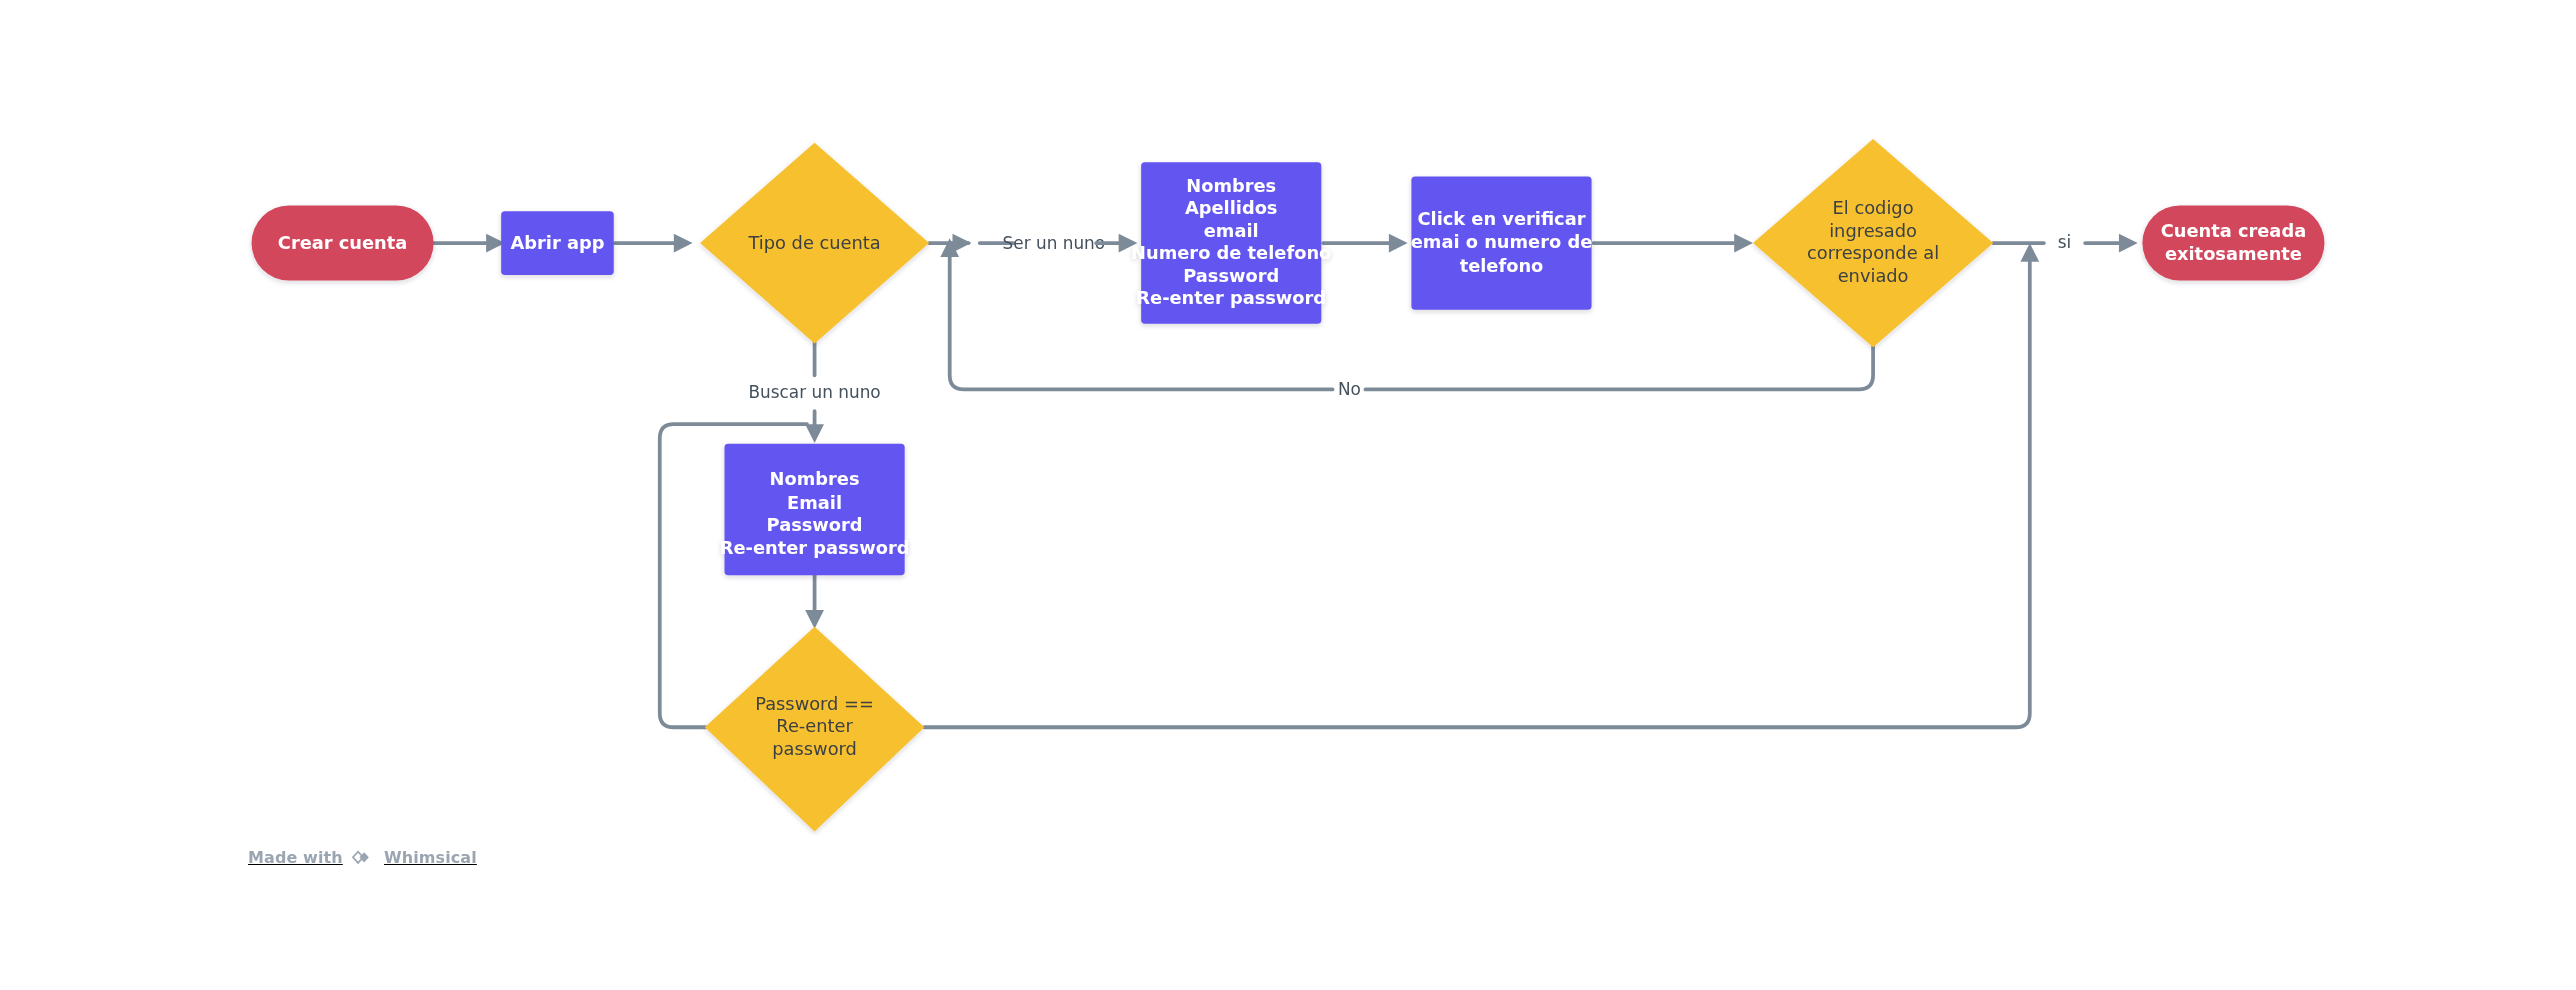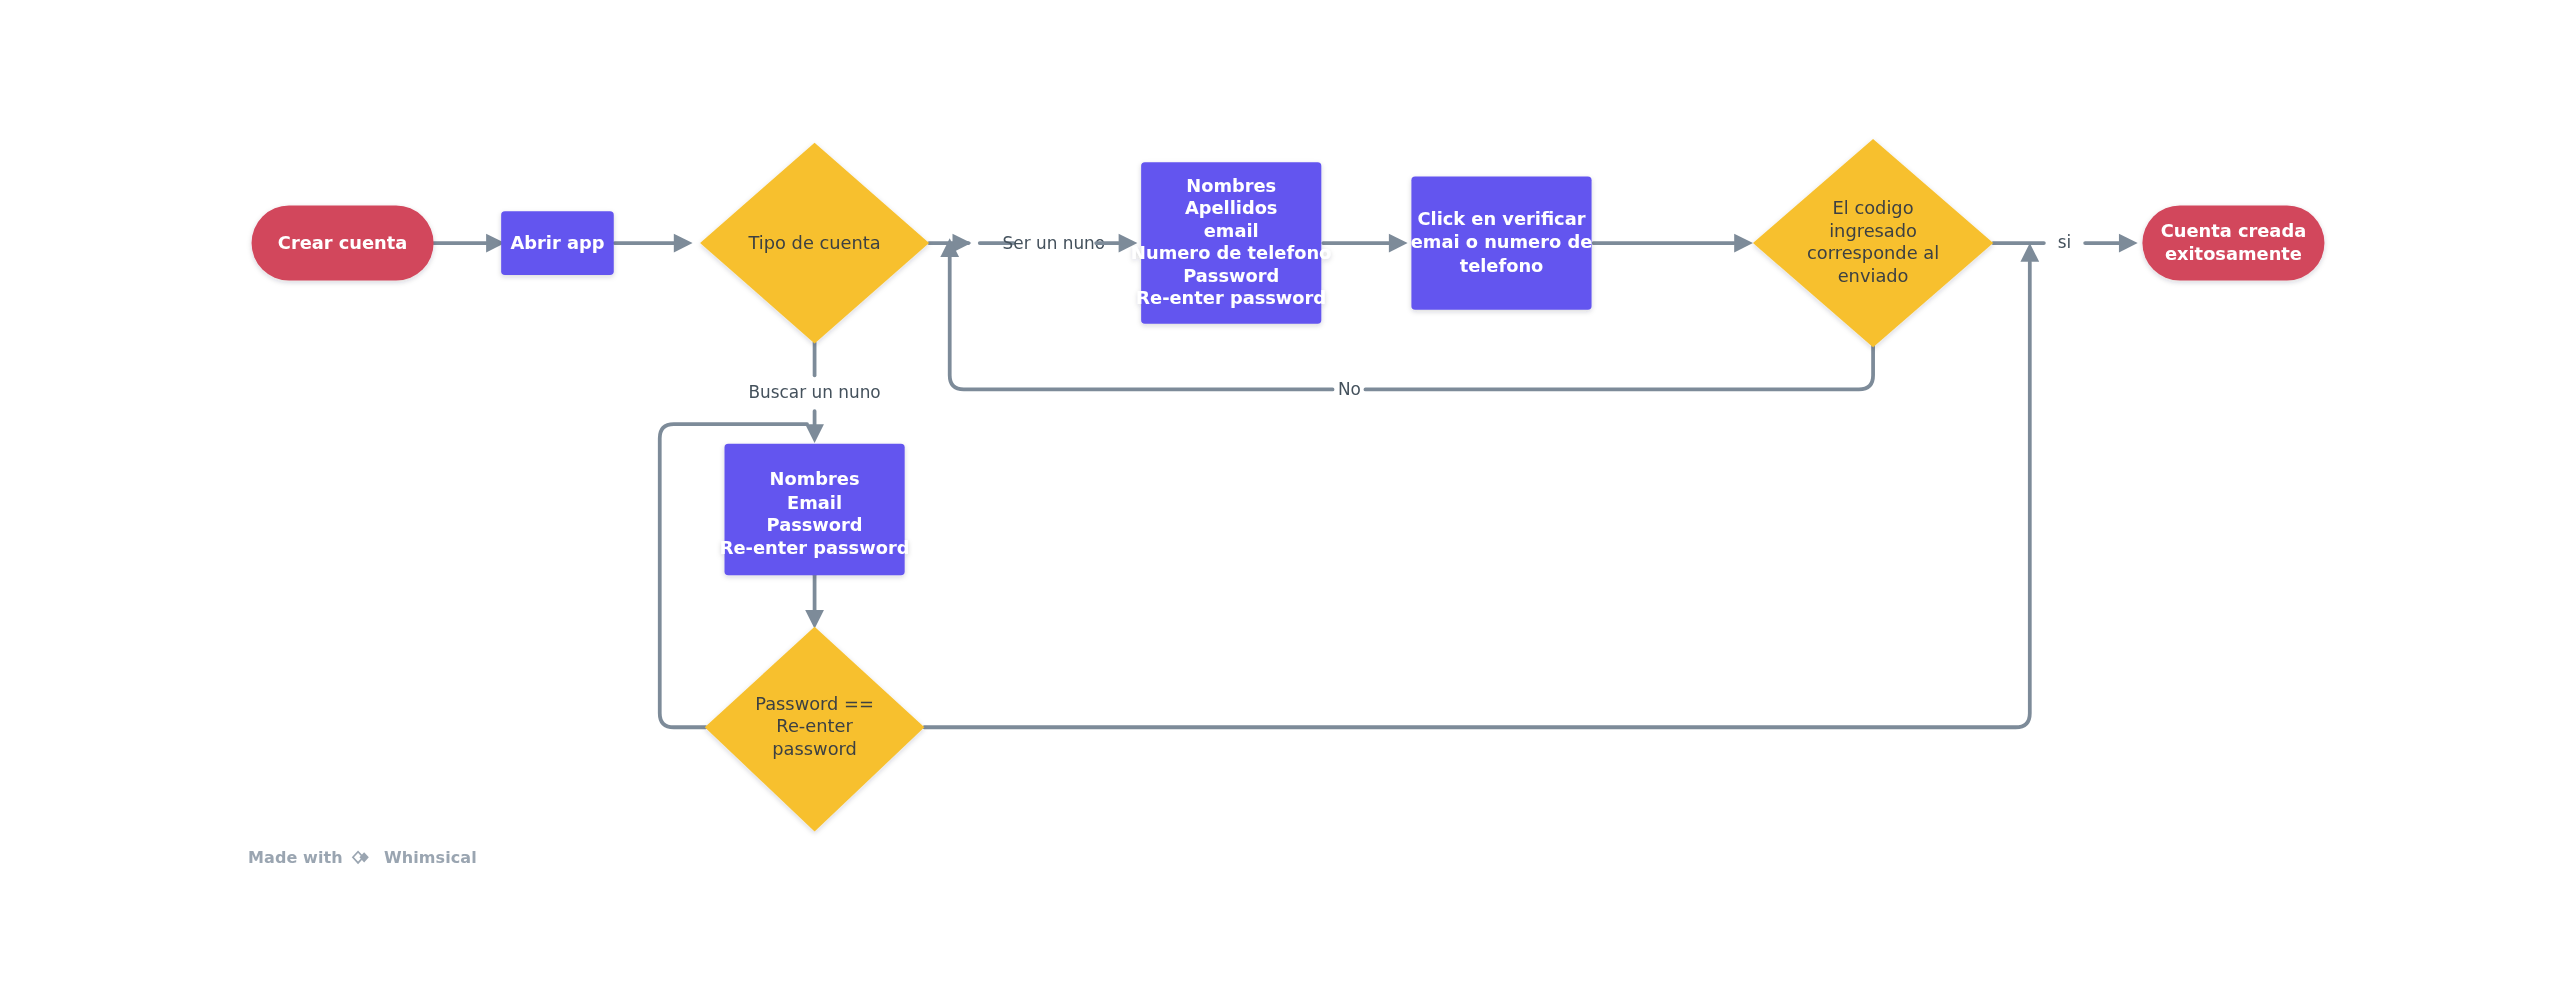--- a/index.html
+++ b/index.html
@@ -67,20 +67,21 @@
   }
   
   #watermark {
     position: absolute;
     left: 248px;
     top: 847px;
     display: flex;
     align-items: center;
     gap: 8.4px;
     user-select: none;
+    text-decoration: underline;
   }
   #watermark .wm-text {
     font-family: "DejaVu Sans", "Liberation Sans", sans-serif;
     font-size: 16px;
     font-weight: bold;
     color: #9aa5b1;
     letter-spacing: 0.1px;
   }
   #watermark .wm-mark {
     display: inline-block;

